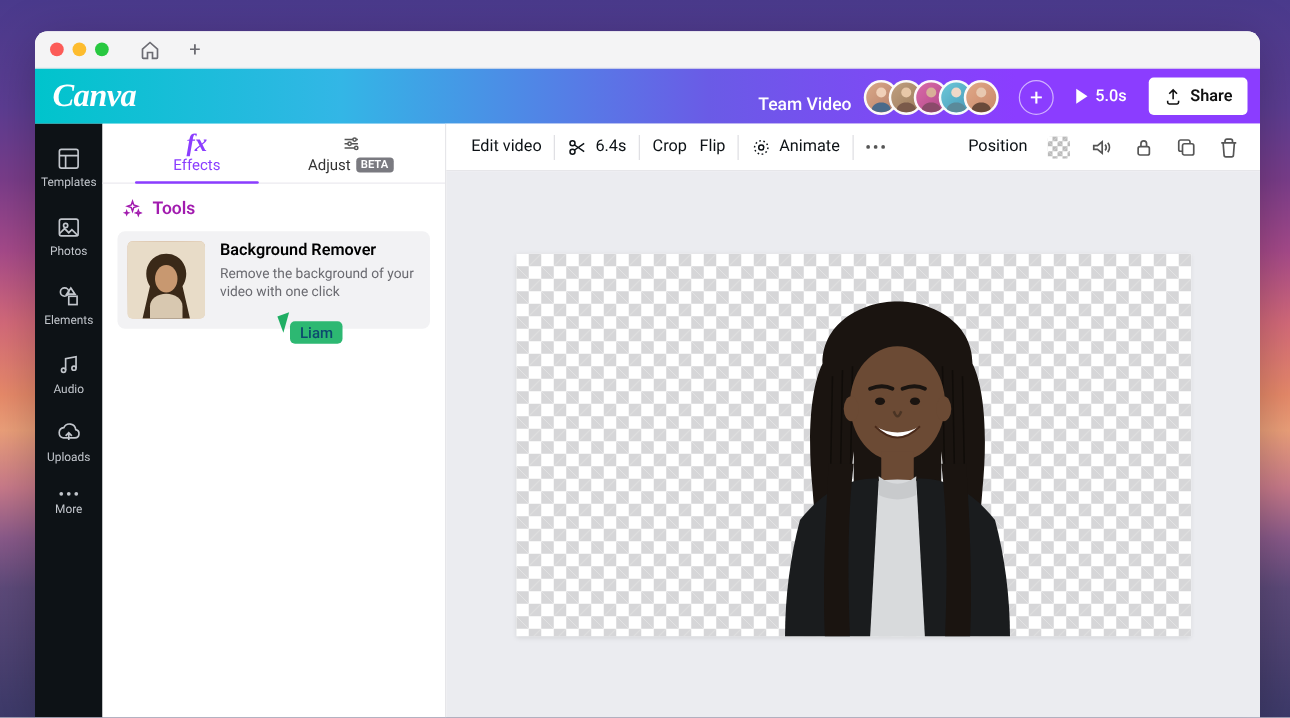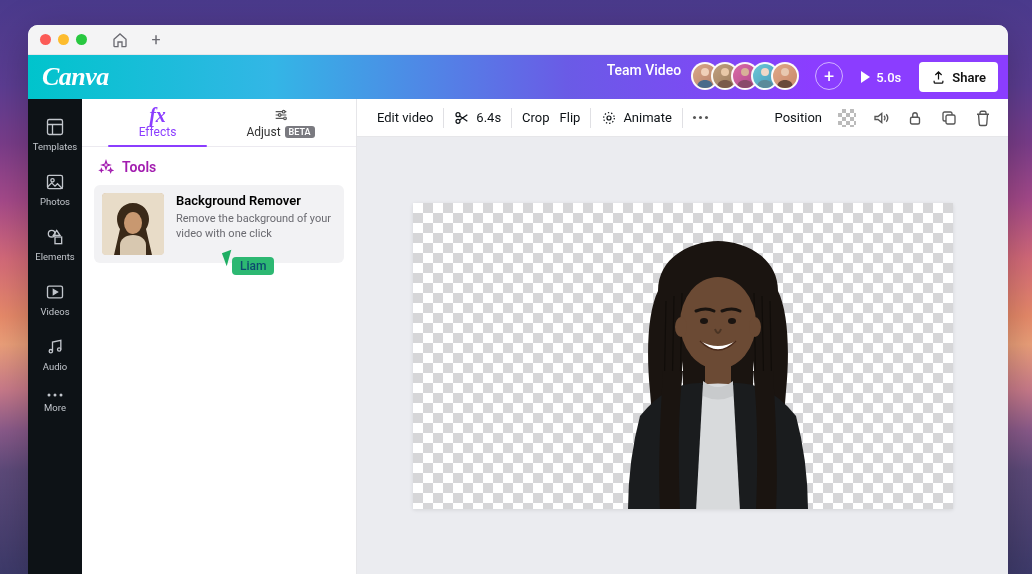--- a/index.html
+++ b/index.html
@@ -43,21 +43,21 @@
 
   
   .app-header {
     height: 44px;
     background: linear-gradient(90deg, #00c4cc 0%, #33b6e6 25%, #6a5be6 55%, #8b3dff 80%, #8b3dff 100%);
     display: flex; align-items: center;
     padding: 0 10px 0 14px;
     color: #fff;
   }
   .logo { font-weight: 700; font-size: 26px; font-style: italic; letter-spacing: -0.5px; font-family: Georgia, serif;}
-  .header-right { margin-left: auto; display:flex; align-items:flex-start; gap:10px; }
+  .header-right { margin-left: auto; display:flex; align-items:flex-end; gap:10px; }
   .proj-name { font-size: 14px; font-weight: 500; }
   .avatars { display:flex; }
   .avatar {
     width: 28px; height: 28px; border-radius: 50%;
     border: 2px solid rgba(255,255,255,0.95);
     margin-left: -8px;
     background: #ccc;
     display:flex; align-items:center; justify-content:center;
     font-size: 16px;
     overflow:hidden;
@@ -317,32 +317,32 @@
       <div class="rail-item">
         <svg viewBox="0 0 24 24" fill="none" stroke="currentColor" stroke-width="1.6">
             <circle cx="8" cy="8" r="4"></circle>
             <rect x="12" y="12" width="8" height="8"></rect>
             <path d="M14 4l4 6h-8z"></path>
           </svg>
         <span>Elements</span>
       </div>
       <div class="rail-item">
         <svg viewBox="0 0 24 24" fill="none" stroke="currentColor" stroke-width="1.6">
-            <rect x="3" y="5" width="18" height="14" rx="2"></rect>
-            <path d="M10 9l5 3-5 3z" fill="currentColor"></path>
-          </svg>
-        <span>Videos</span>
-      </div>
-      <div class="rail-item">
-        <svg viewBox="0 0 24 24" fill="none" stroke="currentColor" stroke-width="1.6">
             <path d="M9 17V6l10-2v11"></path>
             <circle cx="7" cy="17" r="2"></circle>
             <circle cx="17" cy="15" r="2"></circle>
           </svg>
         <span>Audio</span>
+      </div>
+      <div class="rail-item">
+        <svg viewBox="0 0 24 24" fill="none" stroke="currentColor" stroke-width="1.6">
+            <path d="M7 16a5 5 0 01.3-9.9 6 6 0 0111.4 2A4 4 0 0118 16H7z"></path>
+            <path d="M12 12v6M9 14l3-3 3 3"></path>
+          </svg>
+        <span>Uploads</span>
       </div>
       <div class="rail-item more">
         <svg viewBox="0 0 24 8">
             <circle cx="4" cy="4" r="2" fill="currentColor"></circle>
             <circle cx="12" cy="4" r="2" fill="currentColor"></circle>
             <circle cx="20" cy="4" r="2" fill="currentColor"></circle>
           </svg>
         <span>More</span>
       </div>
     </div>

